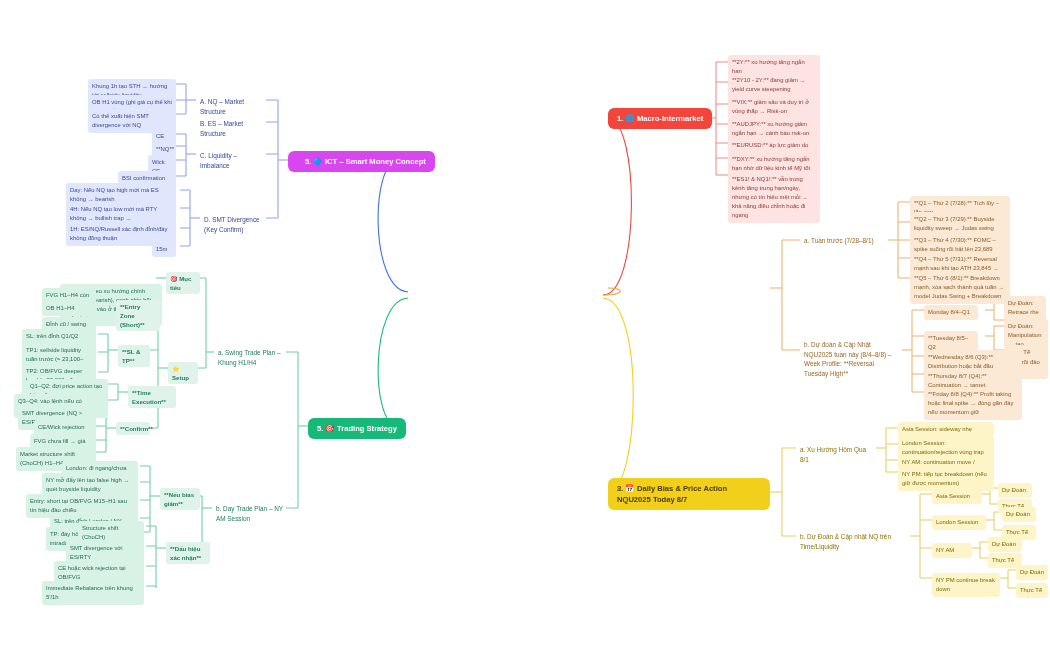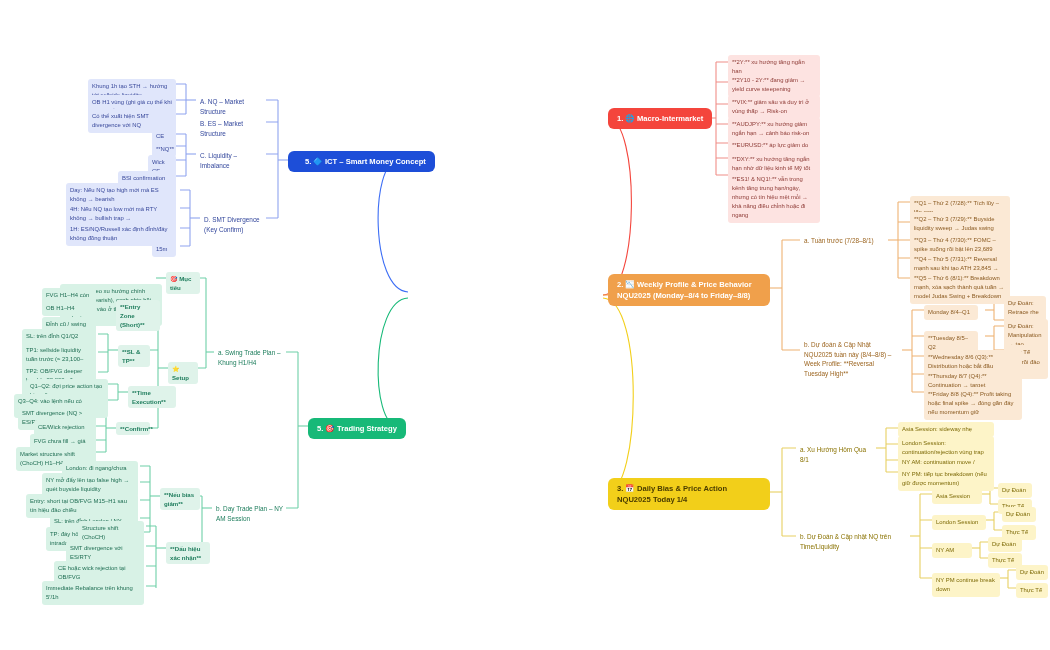--- a/index.html
+++ b/index.html
@@ -27,21 +27,21 @@
 
   
   .branch{
     border-radius:6px;padding:5px 9px;font-size:7.6px;font-weight:bold;
     color:#ffffff;line-height:1.45;
   }
   .b-red{background:#f4453c;}
   .b-orange{background:#f0a04b;}
   .b-yellow{background:#f2cf1a;color:#4a3c00;}
   .b-green{background:#17b978;}
-  .b-blue{background:#1d4ed8;padding-left:17px;}
+  .b-blue{background:#d946ef;padding-left:17px;}
 
   
   .l2{font-size:6.4px;line-height:1.5;color:#3d3d3d;padding:2px 4px;}
   .l2.orange{color:#9c6520;}
   .l2.yellow{color:#8a7200;}
   .l2.green{color:#1d7d5c;}
   .l2.blue{color:#33479c;}
 
   
   .leaf{
@@ -180,24 +180,20 @@
   </div>
 
   <div class="node leaf red" style="left:728px;top:55px;width:92px;">**2Y:** xu hướng tăng ngắn hạn</div>
   <div class="node leaf red" style="left:728px;top:73px;width:92px;">**2Y10 - 2Y:** đang giảm → yield curve steepening</div>
   <div class="node leaf red" style="left:728px;top:95px;width:92px;">**VIX:** giảm sâu và duy trì ở vùng thấp → Risk-on</div>
   <div class="node leaf red" style="left:728px;top:117px;width:92px;">**AUDJPY:** xu hướng giảm ngắn hạn → cảnh báo risk-on yếu dần</div>
   <div class="node leaf red" style="left:728px;top:138px;width:92px;">**EURUSD:** áp lực giảm do USD mạnh</div>
   <div class="node leaf red" style="left:728px;top:152px;width:92px;">**DXY:** xu hướng tăng ngắn hạn nhờ dữ liệu kinh tế Mỹ tốt</div>
   <div class="node leaf red" style="left:728px;top:172px;width:92px;">**ES1! &amp; NQ1!:** vẫn trong kênh tăng trung hạn/ngày, nhưng có tín hiệu mệt mỏi → khả năng điều chỉnh hoặc đi ngang</div>
 
-  <div class="node branch b-orange" style="left:608px;top:274px;width:162px;">
-    <div>2. 📉 Weekly Profile &amp; Price Behavior</div>
-    <div>NQU2025  (Monday–8/4 to Friday–8/8)</div>
-  </div>
 
   <div class="node l2 orange" style="left:800px;top:234px;width:86px;">a. Tuần trước (7/28–8/1)</div>
 
   <div class="node leaf orange" style="left:910px;top:196px;width:100px;">**Q1 – Thứ 2 (7/28):** Tích lũy – lấp gap</div>
   <div class="node leaf orange" style="left:910px;top:212px;width:100px;">**Q2 – Thứ 3 (7/29):** Buyside liquidity sweep → Judas swing xuống dưới đáy hôm trước</div>
   <div class="node leaf orange" style="left:910px;top:233px;width:100px;">**Q3 – Thứ 4 (7/30):** FOMC – spike xuống rồi bật lên 23,689</div>
   <div class="node leaf orange" style="left:910px;top:252px;width:100px;">**Q4 – Thứ 5 (7/31):** Reversal mạnh sau khi tạo ATH 23,845 → đóng dưới True Week Open</div>
   <div class="node leaf orange" style="left:910px;top:271px;width:100px;">**Q5 – Thứ 6 (8/1):** Breakdown mạnh, xóa sạch thành quả tuần → model Judas Swing + Breakdown</div>
 
   <div class="node l2 orange" style="left:800px;top:338px;width:102px;">b. Dự đoán &amp; Cập Nhật NQU2025 tuần này (8/4–8/8) – Week Profile: **Reversal Tuesday High**</div>
@@ -209,21 +205,21 @@
   <div class="node leaf orange" style="left:924px;top:331px;width:54px;">**Tuesday 8/5–Q2</div>
   <div class="node leaf orange" style="left:1004px;top:319px;width:44px;">Dự Đoán: Manipulation → tạo Tuesday High rồi đảo chiều</div>
   <div class="node leaf orange" style="left:1004px;top:345px;width:44px;">Thực Tế</div>
 
   <div class="node leaf orange" style="left:924px;top:350px;width:98px;">**Wednesday 8/6 (Q3):** Distribution hoặc bắt đầu breakdown</div>
   <div class="node leaf orange" style="left:924px;top:369px;width:98px;">**Thursday 8/7 (Q4):** Continuation → target Asia/London low</div>
   <div class="node leaf orange" style="left:924px;top:387px;width:98px;">**Friday 8/8 (Q4):** Profit taking hoặc final spike → đóng gần đáy nếu momentum giữ</div>
 
   <div class="node branch b-yellow" style="left:608px;top:478px;width:162px;">
     <div>3. 📅 Daily Bias &amp; Price Action</div>
-    <div>NQU2025 Today 1/4</div>
+    <div>NQU2025 Today 8/7</div>
   </div>
 
   <div class="node l2 yellow" style="left:796px;top:443px;width:80px;">a. Xu Hướng Hôm Qua 8/1</div>
 
   <div class="node leaf yellow" style="left:898px;top:422px;width:96px;">Asia Session: sideway nhẹ</div>
   <div class="node leaf yellow" style="left:898px;top:436px;width:96px;">London Session: continuation/rejection vùng trap</div>
   <div class="node leaf yellow" style="left:898px;top:455px;width:96px;">NY AM: continuation move / selloff</div>
   <div class="node leaf yellow" style="left:898px;top:467px;width:96px;">NY PM: tiếp tục breakdown (nếu giữ được momentum)</div>
 
   <div class="node l2 yellow" style="left:796px;top:530px;width:114px;">b. Dự Đoán &amp; Cập nhật NQ trên Time/Liquidity</div>

